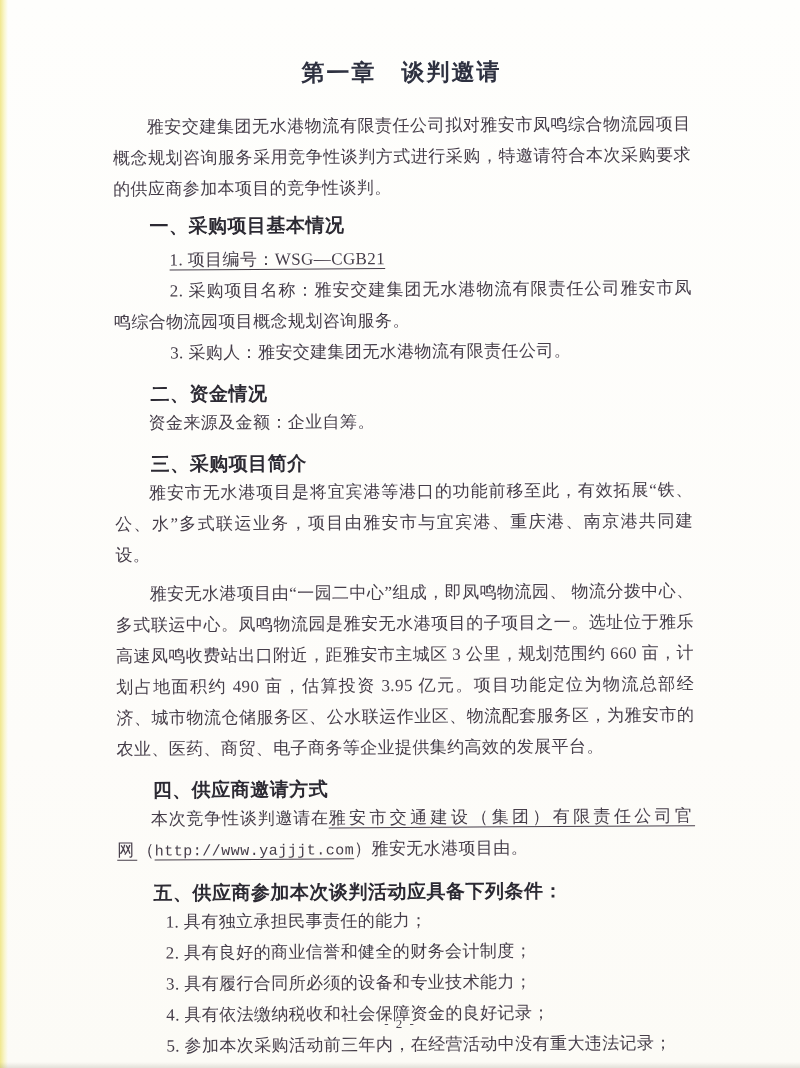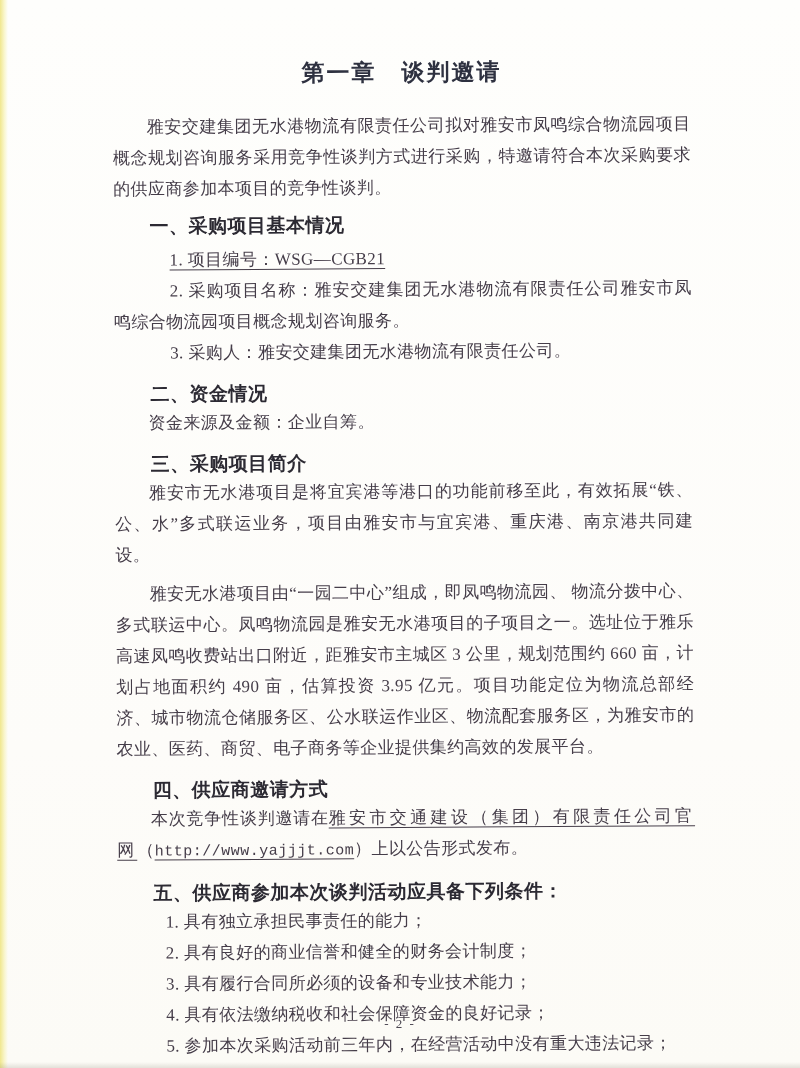--- a/index.html
+++ b/index.html
@@ -84,21 +84,21 @@
     <p class="num-item num-item-follow">3. 采购人：雅安交建集团无水港物流有限责任公司。</p>
 
     <h2 class="h2 h2-sp">二、资金情况</h2>
     <p class="para">资金来源及金额：企业自筹。</p>
 
     <h2 class="h2 h2-sp">三、采购项目简介</h2>
     <p class="para">雅安市无水港项目是将宜宾港等港口的功能前移至此，有效拓展“铁、公、水”多式联运业务，项目由雅安市与宜宾港、重庆港、南京港共同建设。</p>
     <p class="para gap-top">雅安无水港项目由“一园二中心”组成，即凤鸣物流园、 物流分拨中心、多式联运中心。凤鸣物流园是雅安无水港项目的子项目之一。选址位于雅乐高速凤鸣收费站出口附近，距雅安市主城区 3 公里，规划范围约 660 亩，计划占地面积约 490 亩，估算投资 3.95 亿元。项目功能定位为物流总部经济、城市物流仓储服务区、公水联运作业区、物流配套服务区，为雅安市的农业、医药、商贸、电子商务等企业提供集约高效的发展平台。</p>
 
     <h2 class="h2 h2-sp">四、供应商邀请方式</h2>
-    <p class="para"><span>本次竞争性谈判邀请在</span><span class="u spread">雅安市交通建设（集团）有限责任公司官网</span><span class="nowrap"><span>（</span><span class="u mono">http://www.yajjjt.com</span><span>）</span></span><span>上以公告形式发布。</span></p>
+    <p class="para"><span>本次竞争性谈判邀请在</span><span class="u spread">雅安市交通建设（集团）有限责任公司官网</span><span class="nowrap"><span>（</span><span class="u mono">http://www.yajjjt.com</span><span>）</span></span><span>雅安无水港项目由。</span></p>
 
     <h2 class="h2 h2-sp">五、供应商参加本次谈判活动应具备下列条件：</h2>
     <p class="cond-item">1. 具有独立承担民事责任的能力；</p>
     <p class="cond-item">2. 具有良好的商业信誉和健全的财务会计制度；</p>
     <p class="cond-item">3. 具有履行合同所必须的设备和专业技术能力；</p>
     <p class="cond-item">4. 具有依法缴纳税收和社会保障资金的良好记录；</p>
     <p class="cond-item">5. 参加本次采购活动前三年内，在经营活动中没有重大违法记录；</p>
 
   </div>
 

